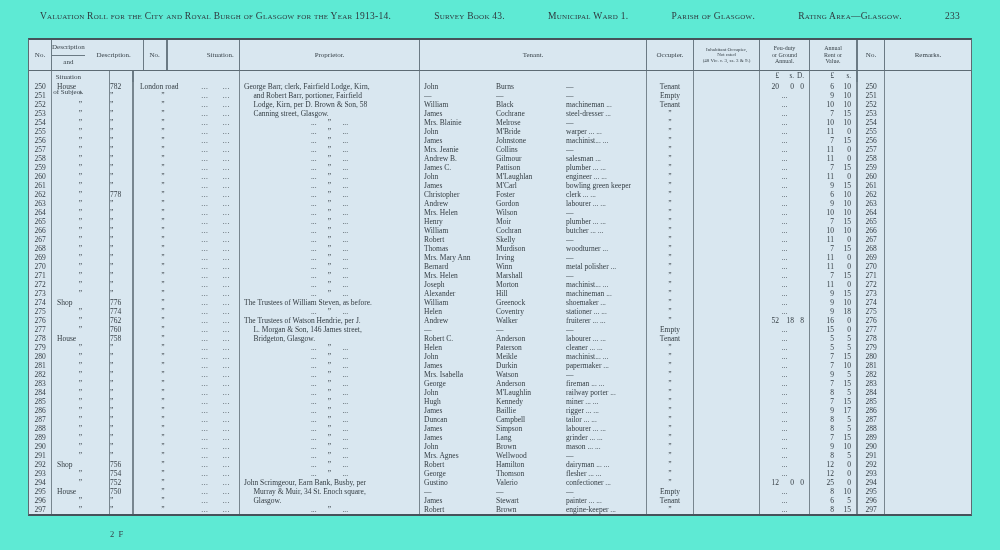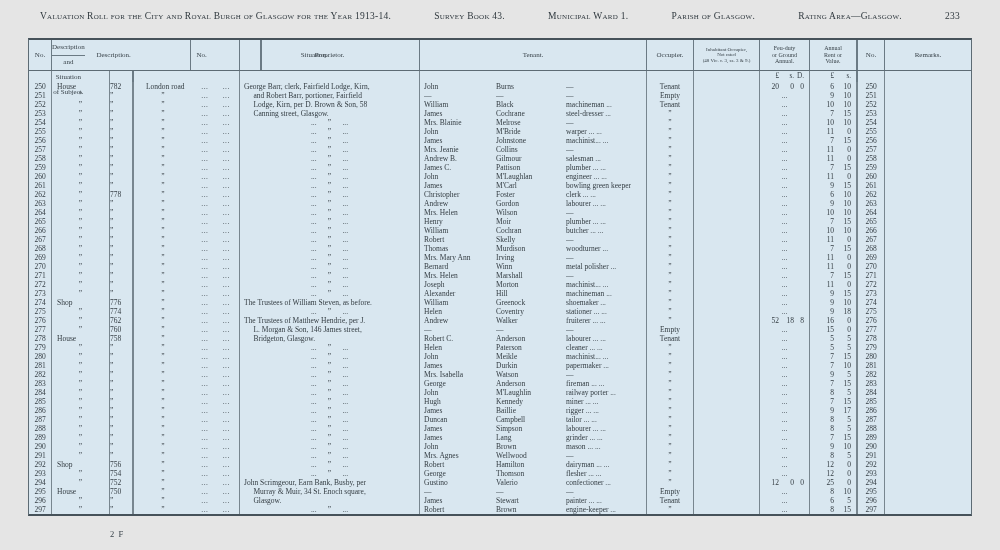--- a/index.html
+++ b/index.html
@@ -1,18 +1,18 @@
 <!DOCTYPE html>
 <html><head>
 <meta charset="utf-8">
 <style>
   html,body{margin:0;padding:0;}
   .page{
     position:relative;width:1000px;height:550px;overflow:hidden;
-    background:#e5e5e5;
+    background:#5eead4;
     font-family:"Liberation Serif", serif;
     color:#333c42;
   }
   
   .doc-header{
     position:absolute;left:40px;top:11px;width:920px;
     display:flex;justify-content:space-between;align-items:baseline;
     font-size:9.5px;font-variant:small-caps;letter-spacing:.25px;white-space:nowrap;
     color:#2f383e;
   }
@@ -24,21 +24,21 @@
     border-top:2.5px solid #46525a;border-bottom:2.5px solid #46525a;
     border-left:1px solid #5d6b74;border-right:1px solid #5d6b74;
     background:#d9e7f0;
   }
   
   .thead{display:flex;height:30px;border-bottom:1px solid #5d6b74;font-size:7px;line-height:8px;text-align:center;color:#39434a;}
   .th{box-sizing:border-box;border-left:1px solid #6b7a84;display:flex;align-items:center;justify-content:center;overflow:hidden;}
   .th.first{border-left:none;}
   .th-group{width:188px;box-sizing:border-box;border-left:1px solid #6b7a84;display:flex;flex-direction:row;}
   .th-group-top{height:15px;line-height:15px;border-bottom:1px solid #6b7a84;}
-  .th-group-bot{display:flex;flex:1;gap:47px;}
+  .th-group-bot{display:flex;flex:1;}
   .th-group-bot .gb{box-sizing:border-box;display:flex;align-items:center;justify-content:center;}
   .gb-desc{width:58px;}
   .gb-no{width:23px;border-left:1px solid #6b7a84;}
   .gb-sit{width:107px;border-left:2px solid #6b7a84;}
   .th.col3{flex-direction:column;justify-content:center;}
   .th.small{font-size:5px;line-height:5.6px;}
   .th.med{font-size:6px;line-height:6.6px;}
   
   .w-n{width:22px;} .w-d{width:58px;} .w-dn{width:23px;} .w-s{width:107px;}
   .w-p{width:180px;} .w-t{width:227px;} .w-o{width:47px;} .w-ih{width:66px;}
@@ -48,21 +48,21 @@
   .units{display:flex;height:11px;line-height:11px;font-size:7.2px;color:#39434a;}
   .units .td{height:11px;line-height:11px;}
   
   .tr{display:flex;height:9px;line-height:9px;font-size:7.5px;}
   .td{box-sizing:border-box;border-left:1px solid #78868f;overflow:hidden;white-space:nowrap;}
   .td.first{border-left:none;}
   .c-n{text-align:center;}
   .c-d{padding-left:5px;}
   .c-dn{text-align:left;}
   .c-s{display:flex;border-left-width:2px;}
-  .s-main{width:58px;padding-left:12px;box-sizing:border-box;}
+  .s-main{width:58px;padding-left:6px;box-sizing:border-box;}
   .s-dots{flex:1;text-align:center;white-space:pre;letter-spacing:.5px;}
   .c-p{padding-left:4px;white-space:pre;}
   .c-p.pdit{text-align:center;padding-left:0;}
   .c-t{display:flex;}
   .t-f{width:76px;padding-left:4px;box-sizing:border-box;overflow:hidden;}
   .t-l{width:70px;overflow:hidden;}
   .t-o{flex:1;white-space:pre;overflow:hidden;}
   .c-o{text-align:center;}
   .c-f{display:flex;}
   .f0{width:19px;text-align:right;} .f1{width:15px;text-align:right;} .f2{width:12px;text-align:right;padding-right:2px;box-sizing:border-box;}
@@ -774,21 +774,21 @@
           <div class="td w-rm"></div>
         </div>
         <div class="tr">
           <div class="td first w-n c-n">276</div>
           <div class="td w-d c-d dit">”</div>
           <div class="td w-dn c-dn">762</div>
           <div class="td w-s c-s">
             <span class="s-main dit">”</span>
             <span class="s-dots">...      ...</span>
           </div>
-          <div class="td w-p c-p">The Trustees of Matthew Hendrie, per J.</div>
+          <div class="td w-p c-p">The Trustees of Watson Hendrie, per J.</div>
           <div class="td w-t c-t">
             <span class="t-f">Andrew</span>
             <span class="t-l">Walker</span>
             <span class="t-o">fruiterer ... ...</span>
           </div>
           <div class="td w-o c-o">”</div>
           <div class="td w-ih"></div>
           <div class="td w-f c-f">
             <span class="f0">52</span>
             <span class="f1">18</span>

